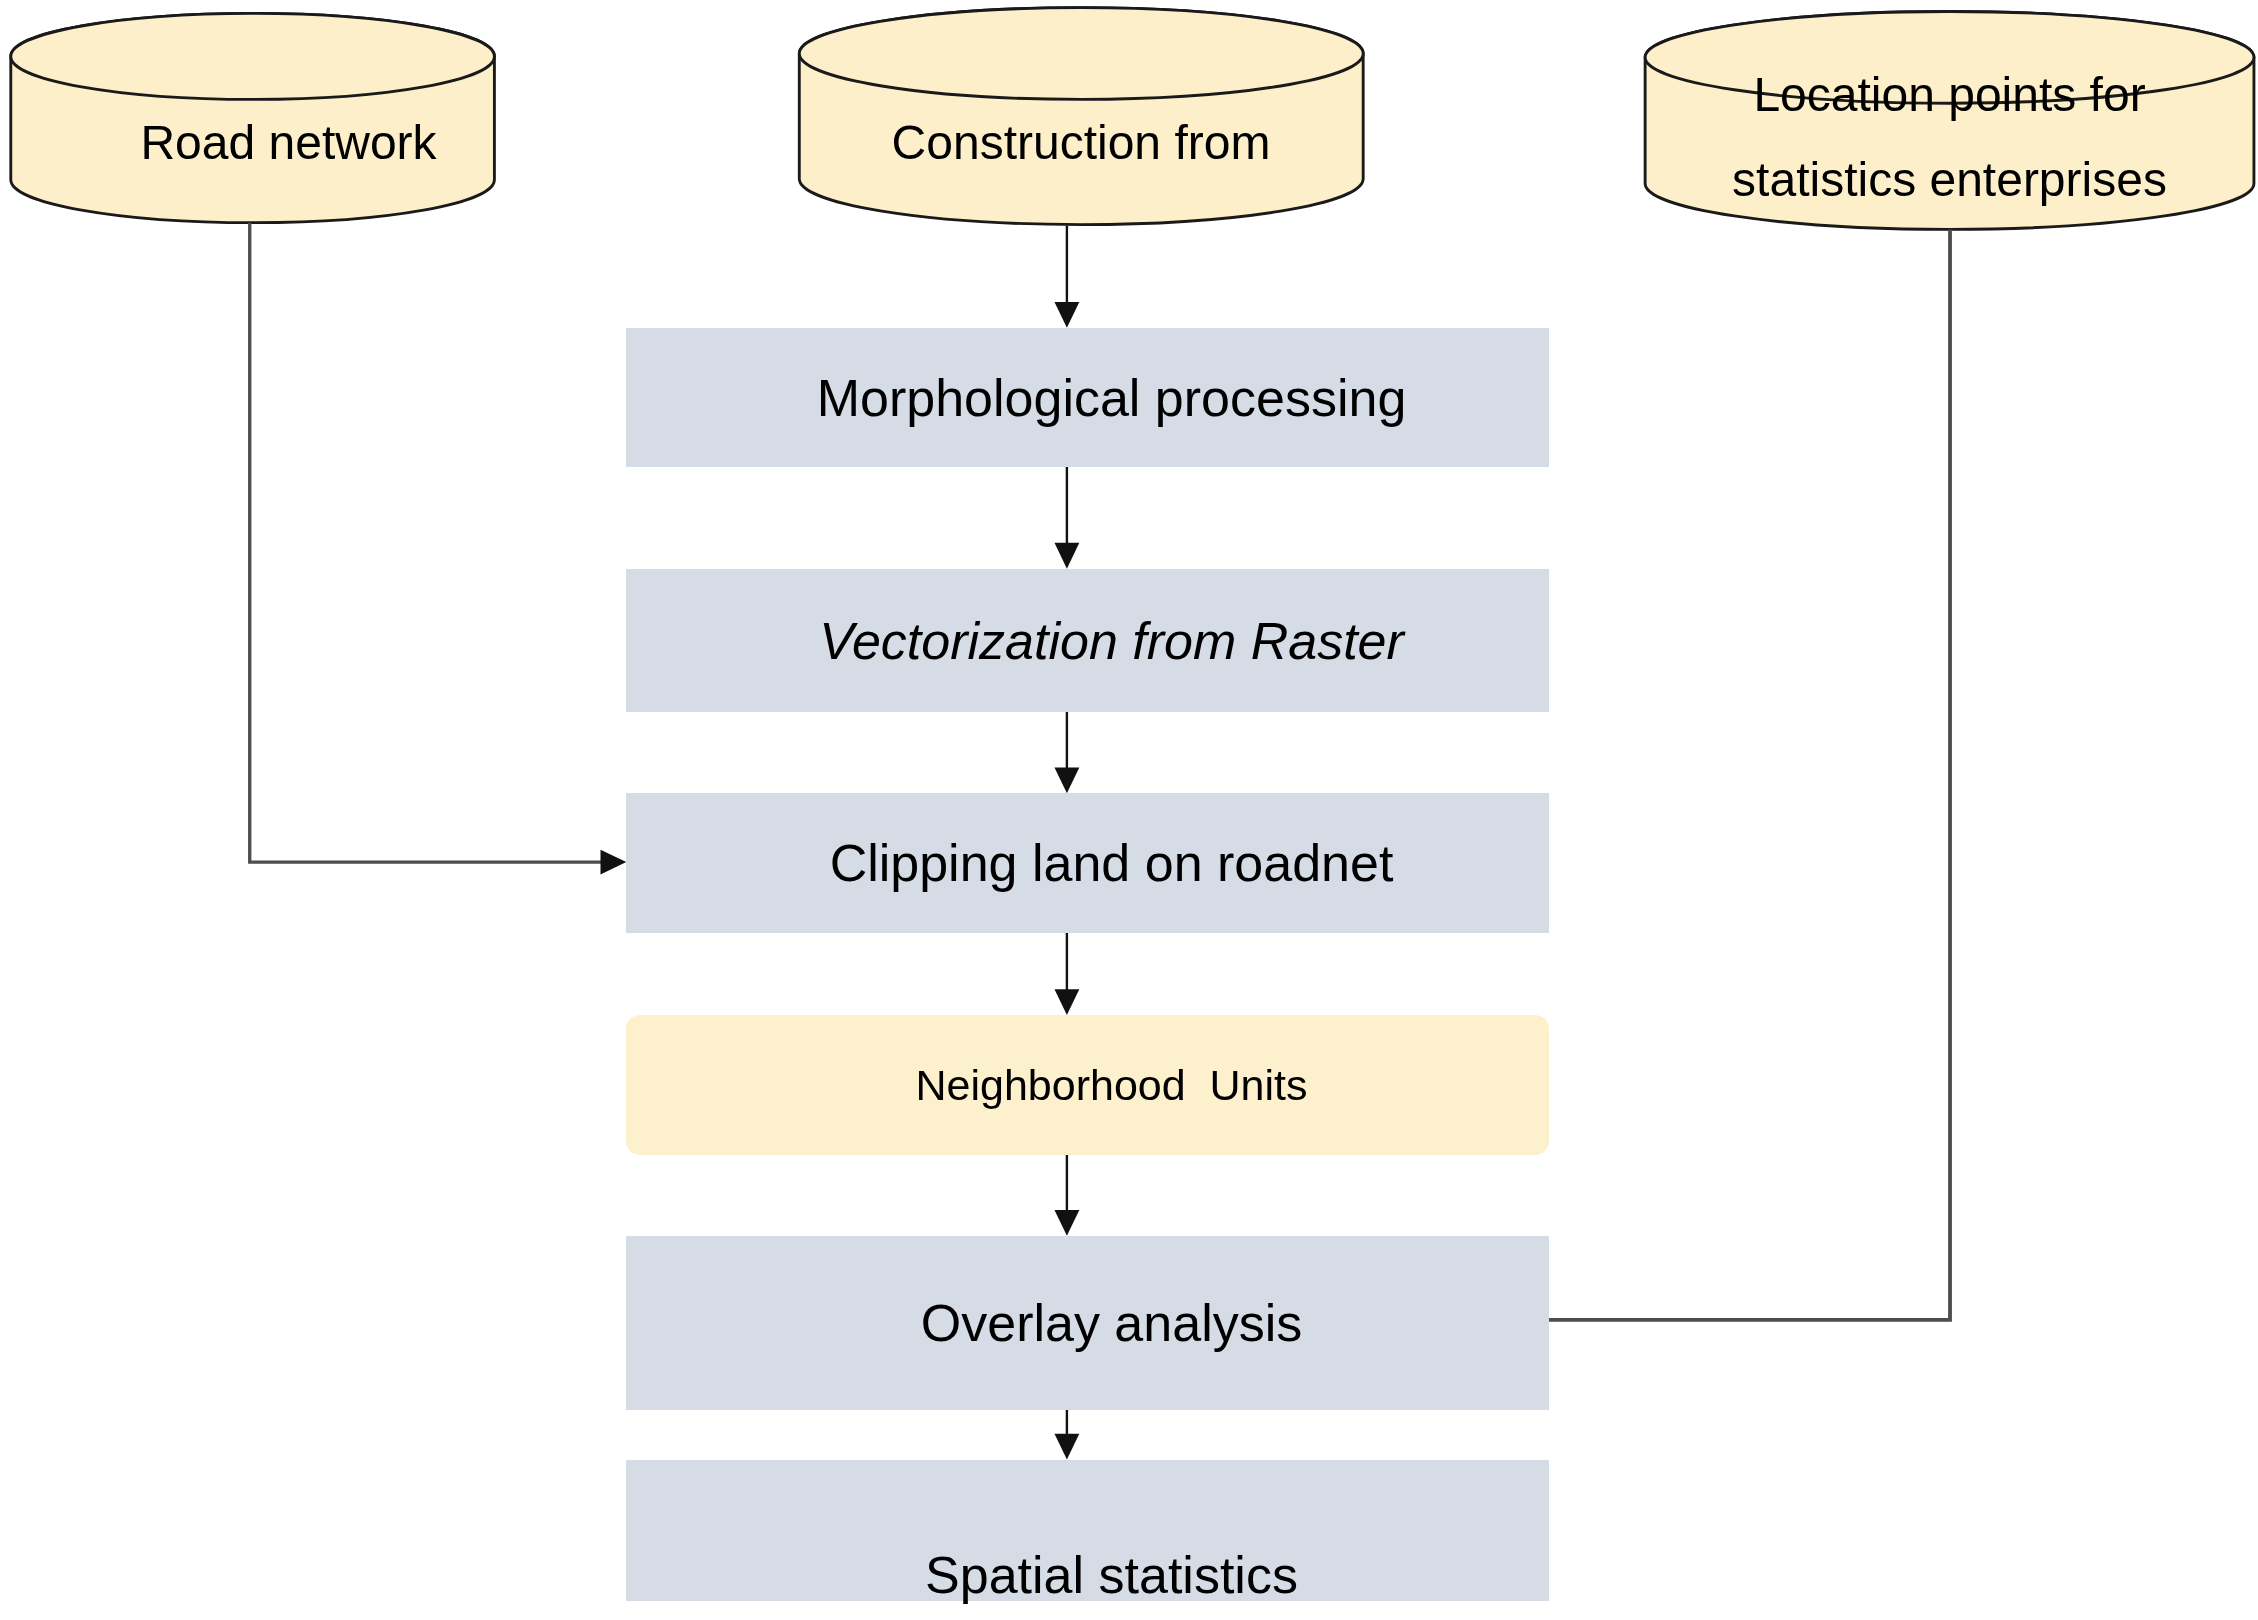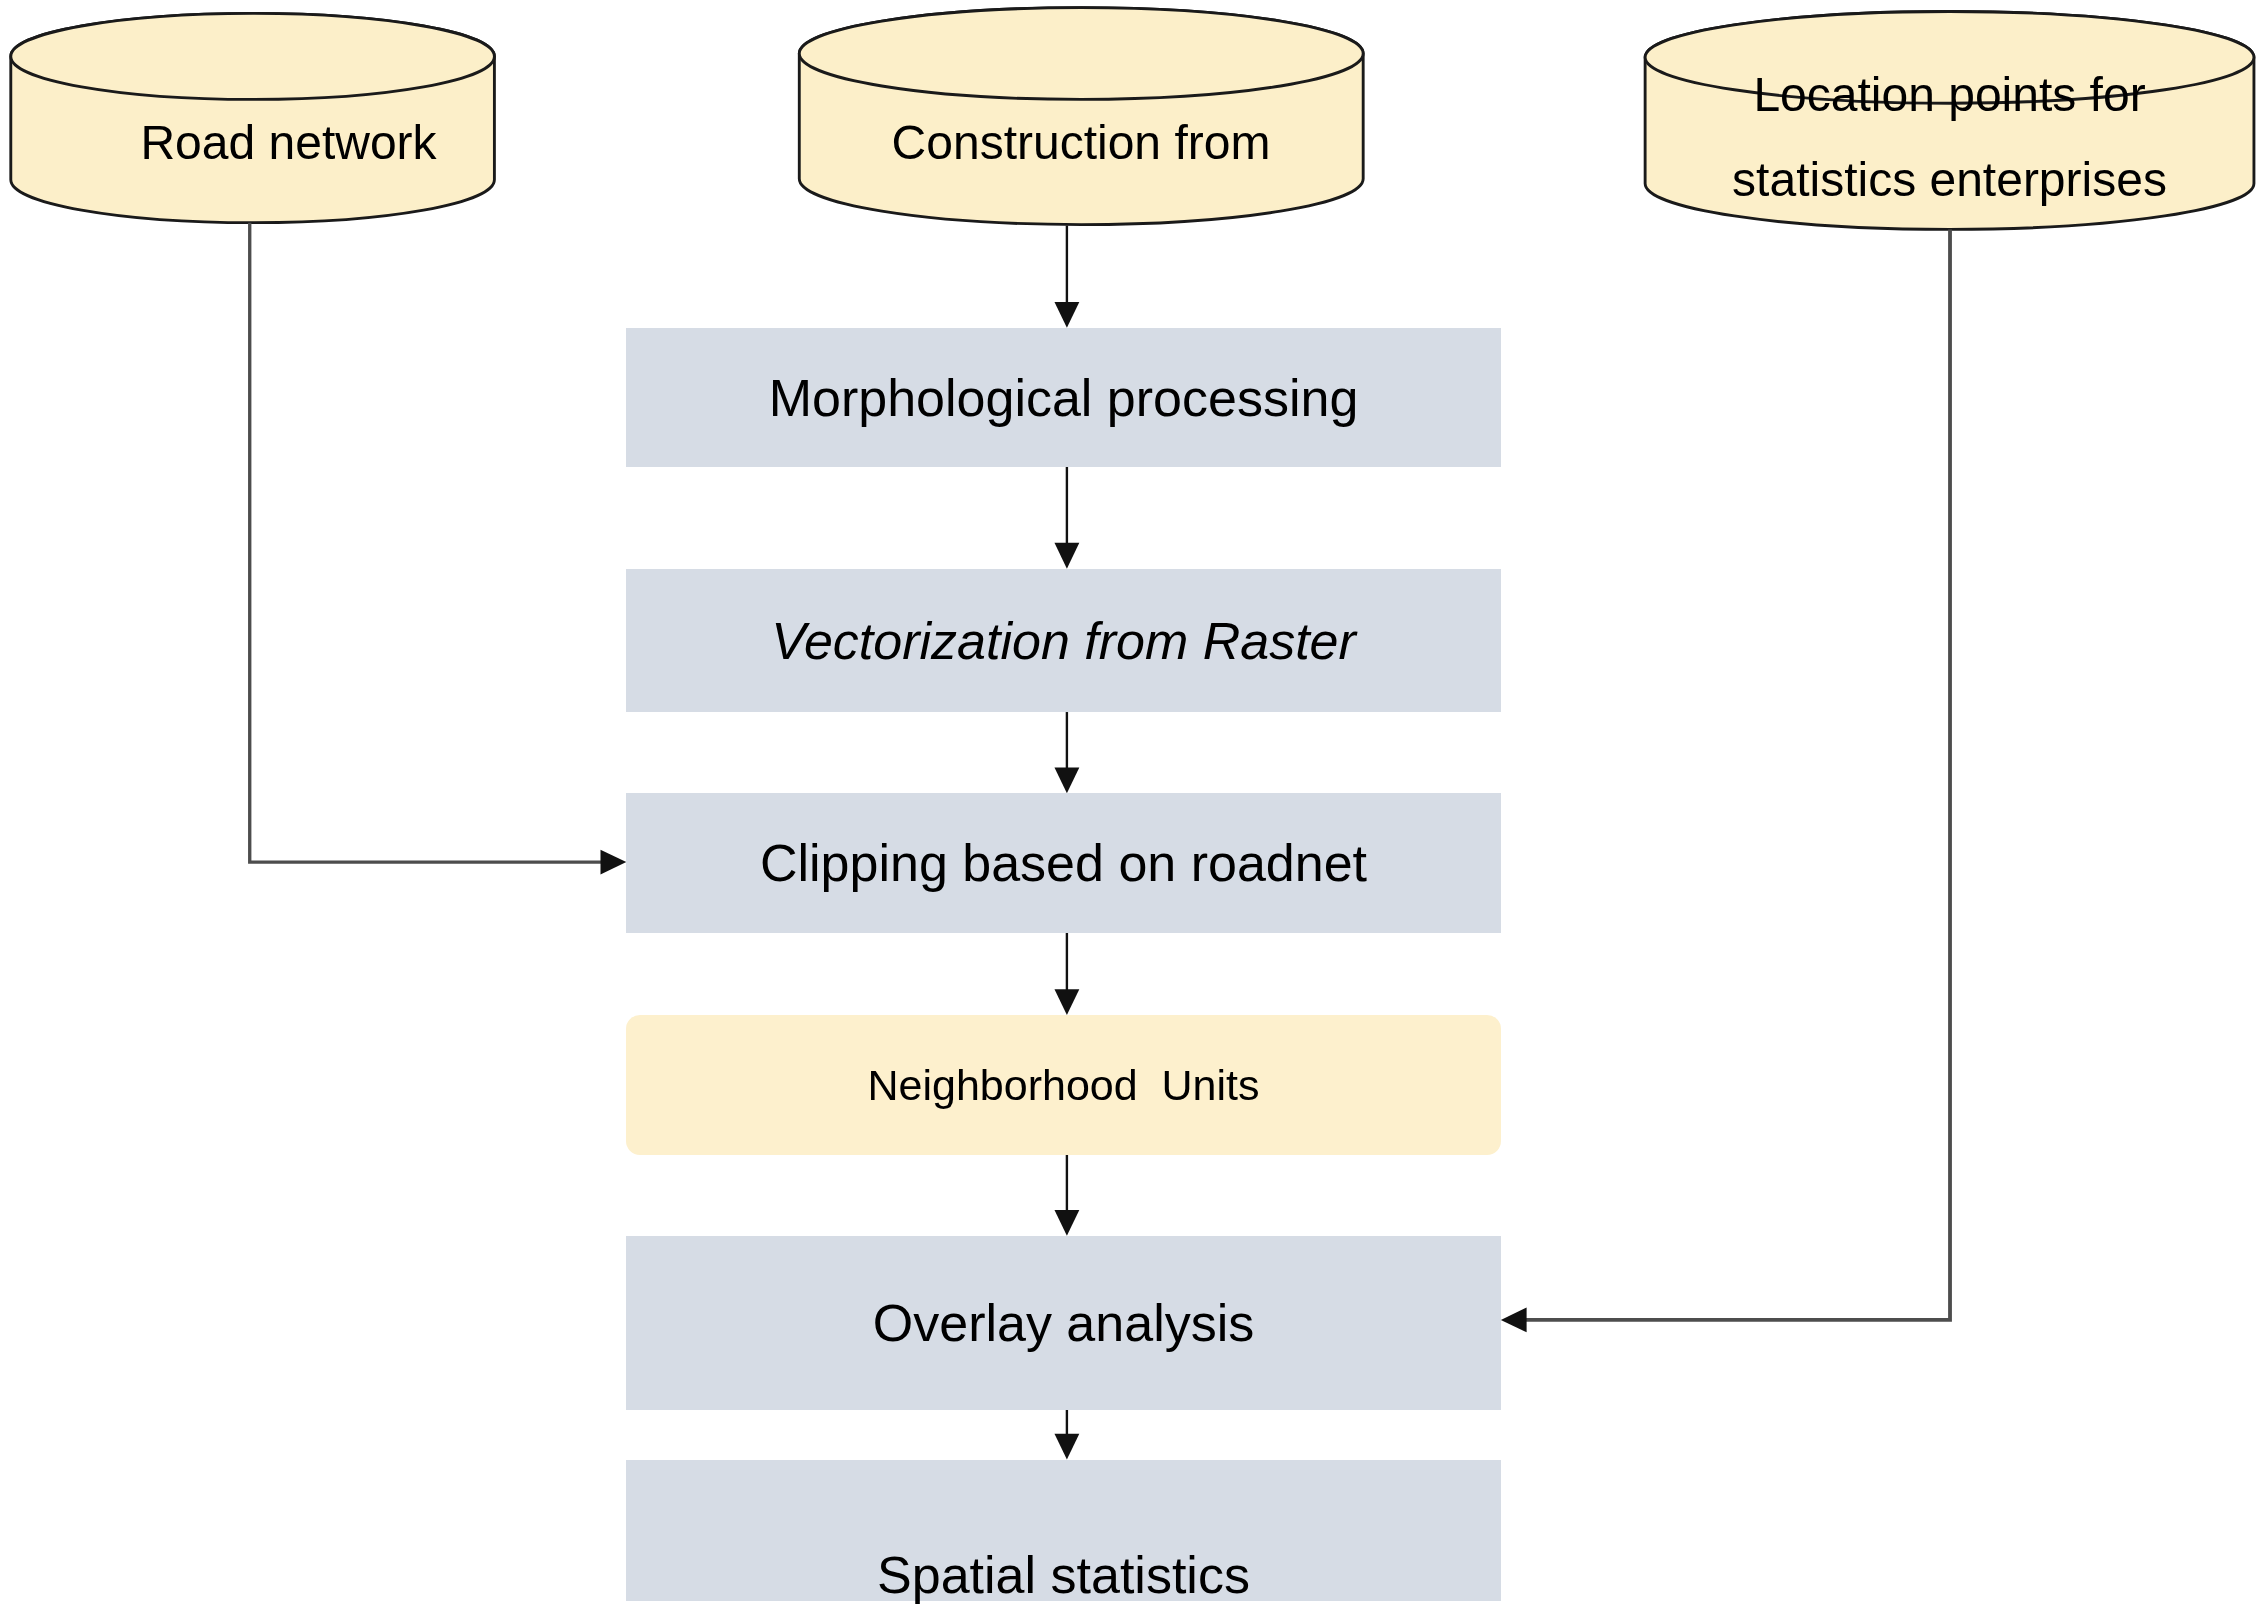--- a/index.html
+++ b/index.html
@@ -22,20 +22,21 @@
     top: 0;
   }
   .step {
     position: absolute;
     left: 626px;
     width: 875px;
     background: #d6dce5;
     display: flex;
     align-items: center;
     justify-content: center;
+    padding-left: 48px;
   }
   .step.accent {
     background: #fdf0cd;
     border-radius: 14px;
   }
   .step .lbl {
     font-size: 52px;
     line-height: 1;
     white-space: pre;
     color: #000000;
@@ -131,21 +132,21 @@
 
   <div class="step" style="top:328px; height:139px;">
     <span class="lbl">Morphological processing</span>
   </div>
 
   <div class="step" style="top:569px; height:143px;font-style:italic;">
     <span class="lbl">Vectorization from Raster</span>
   </div>
 
   <div class="step" style="top:793px; height:140px;">
-    <span class="lbl">Clipping based on roadnet</span>
+    <span class="lbl">Clipping land on roadnet</span>
   </div>
 
   <div class="step accent" style="top:1015px; height:140px;">
     <span class="lbl">Neighborhood  Units</span>
   </div>
 
   <div class="step" style="top:1236px; height:174px;">
     <span class="lbl">Overlay analysis</span>
   </div>
 

